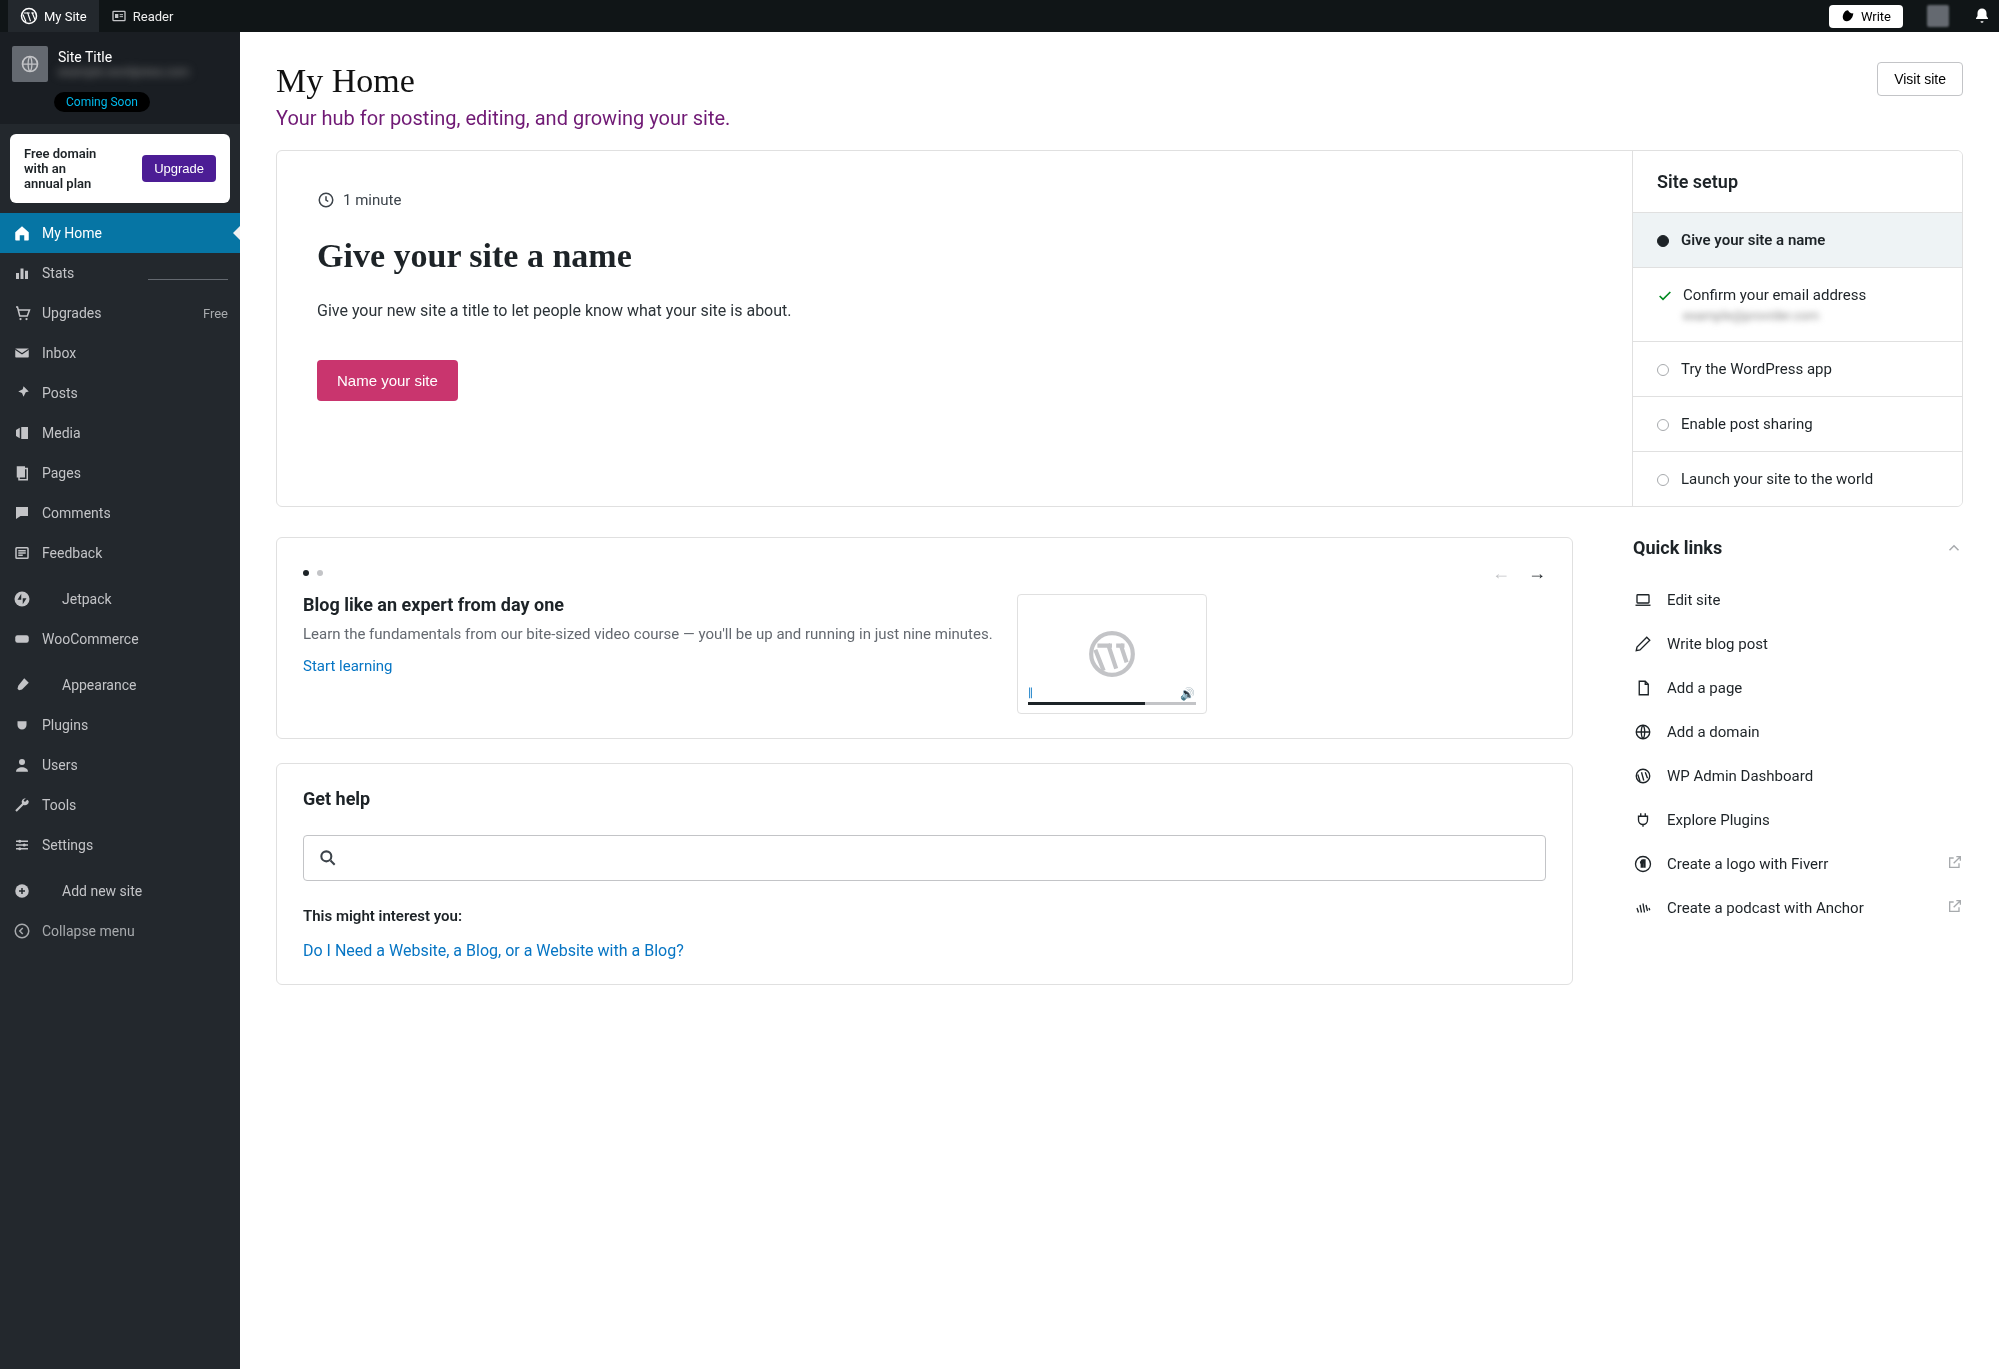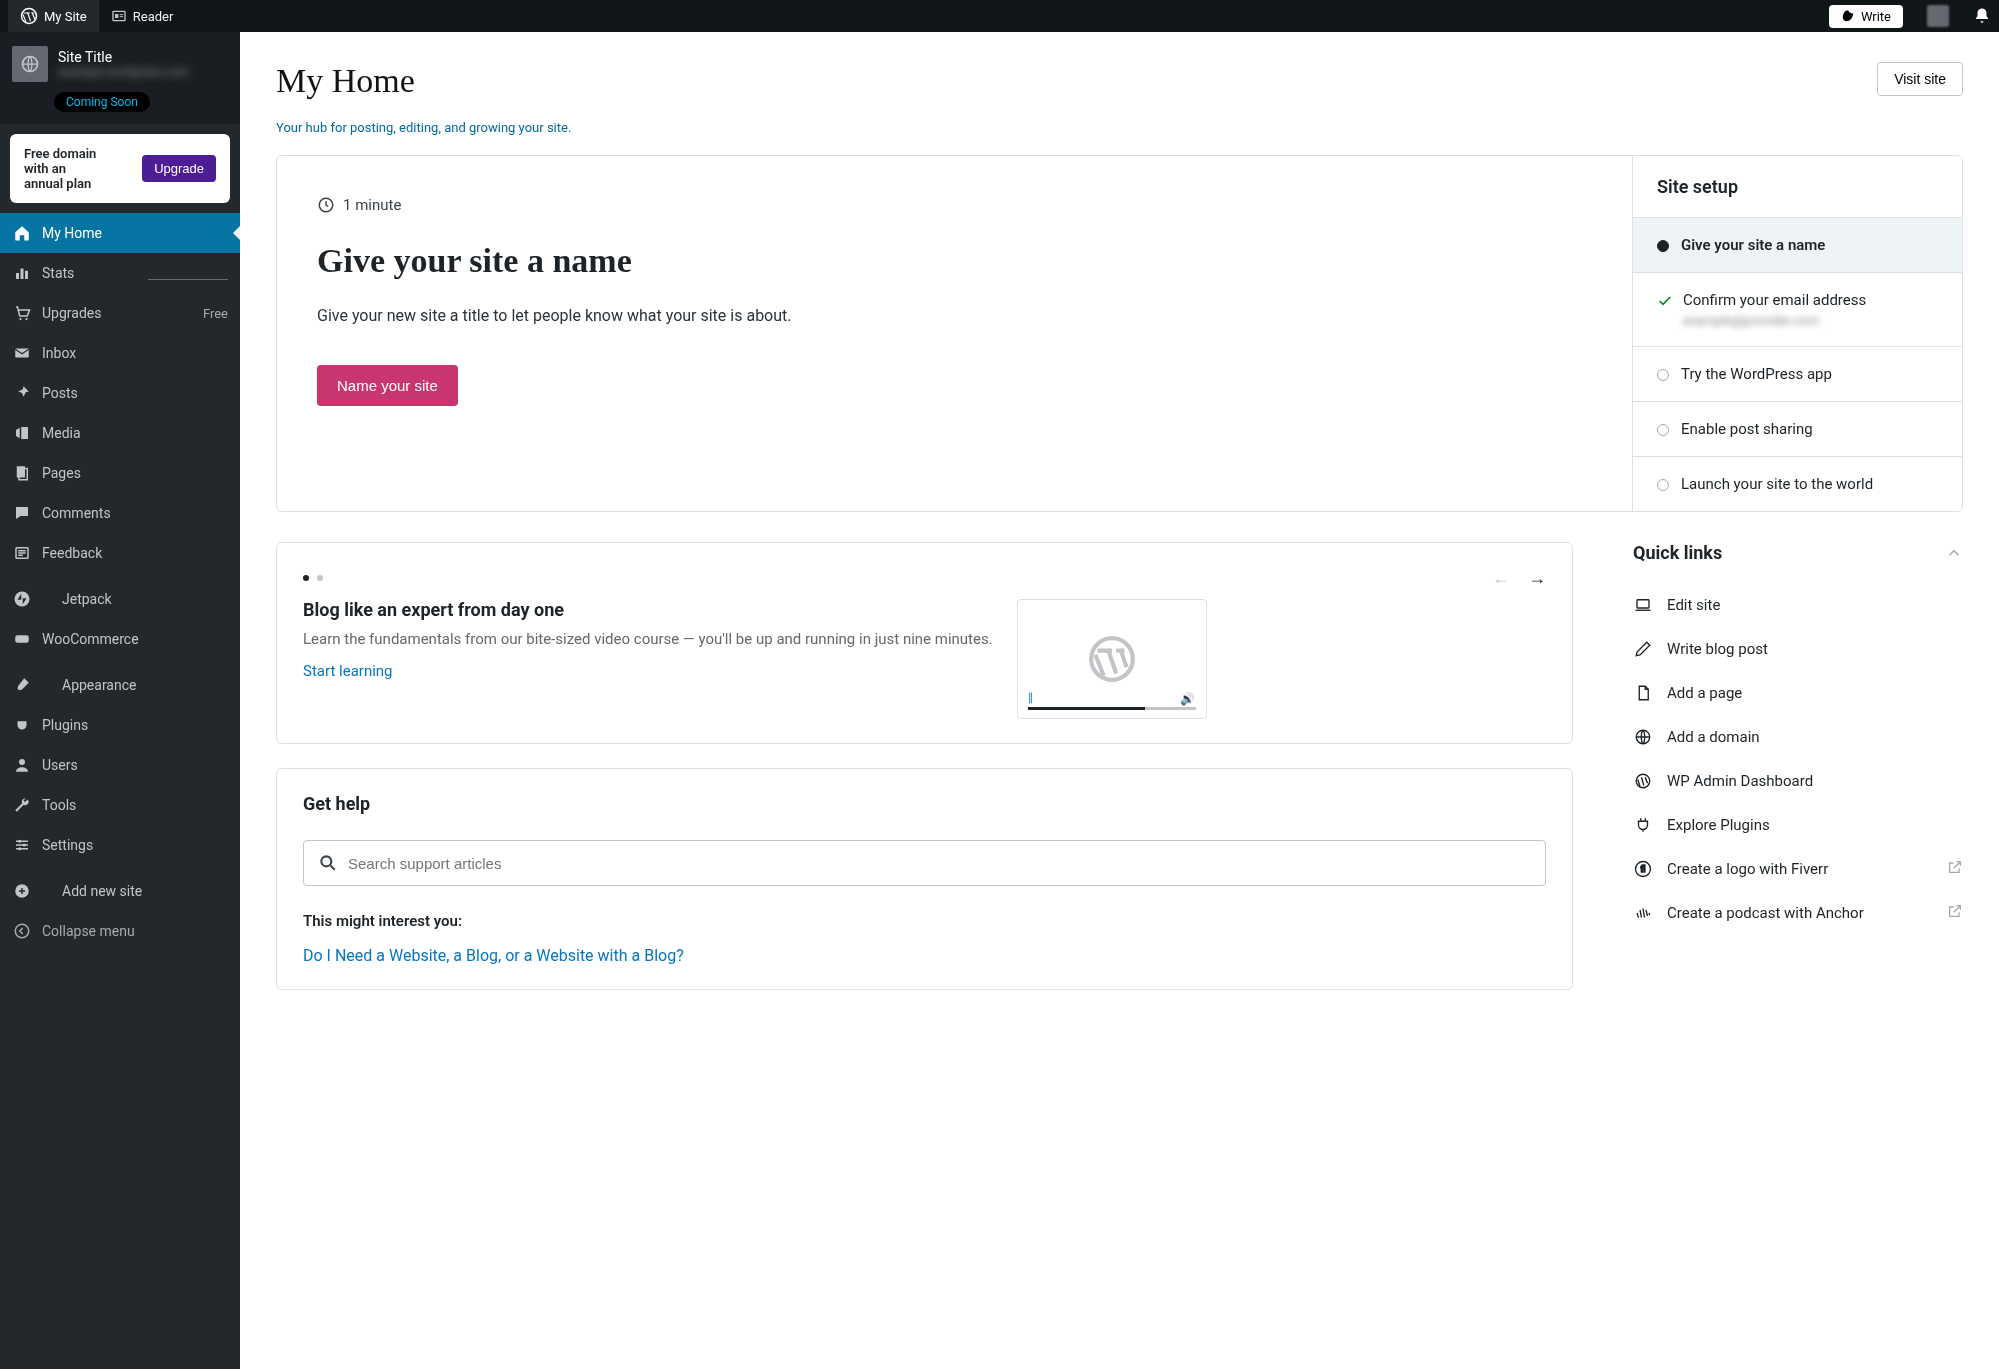--- a/index.html
+++ b/index.html
@@ -94,21 +94,21 @@
   .main {
     margin-left:240px; margin-top:32px;
     padding:30px 36px;
     background:#fff; min-height:calc(100% - 32px);
   }
   .page-head { display:flex; align-items:flex-start; justify-content:space-between; margin-bottom:20px;}
   .page-title {
     font-family: Georgia, "Times New Roman", serif;
     font-size:34px; font-weight:400; color:#111;
   }
-  .page-sub { color:#0369a1; margin-top:20px; font-size:13px; }
+  .page-sub { color:#701a75; margin-top:6px; font-size:20px; }
   .visit-btn {
     background:#fff; border:1px solid #c3c4c7; border-radius:4px;
     padding:8px 16px; font-size:14px; cursor:pointer;
   }
 
   .two-col { display:flex; gap:0; border:1px solid #e0e0e0; border-radius:6px; overflow:hidden; }
   .task-panel { flex:1; padding:40px 40px 50px; }
   .time-row { display:flex; align-items:center; gap:8px; color:#3c434a; font-size:15px; margin-bottom:28px;}
   .task-title { font-family: Georgia, serif; font-size:34px; margin-bottom:26px; }
   .task-desc { font-size:16px; color:#2c3338; margin-bottom:40px; }
@@ -503,21 +503,20 @@
         </div>
       </div>
 
       <div class="card help">
         <h3>Get help</h3>
         <div class="search-box">
           <svg width="20" height="20" viewBox="0 0 24 24" fill="none" stroke="#3c434a" stroke-width="2.5">
               <circle cx="10" cy="10" r="6"></circle>
               <line x1="15" y1="15" x2="20" y2="20"></line>
             </svg>
-          <input type="text" placeholder="Search support articles" style="">
         </div>
         <p class="help-sub">This might interest you:</p>
         <a href="#" class="help-link">Do I Need a Website, a Blog, or a Website with a Blog?</a>
       </div>
     </div>
 
     <div class="quick">
       <div class="quick-head">
         <h3>Quick links</h3>
         <svg width="18" height="18" viewBox="0 0 24 24" fill="none" stroke="#a7aaad" stroke-width="2">

